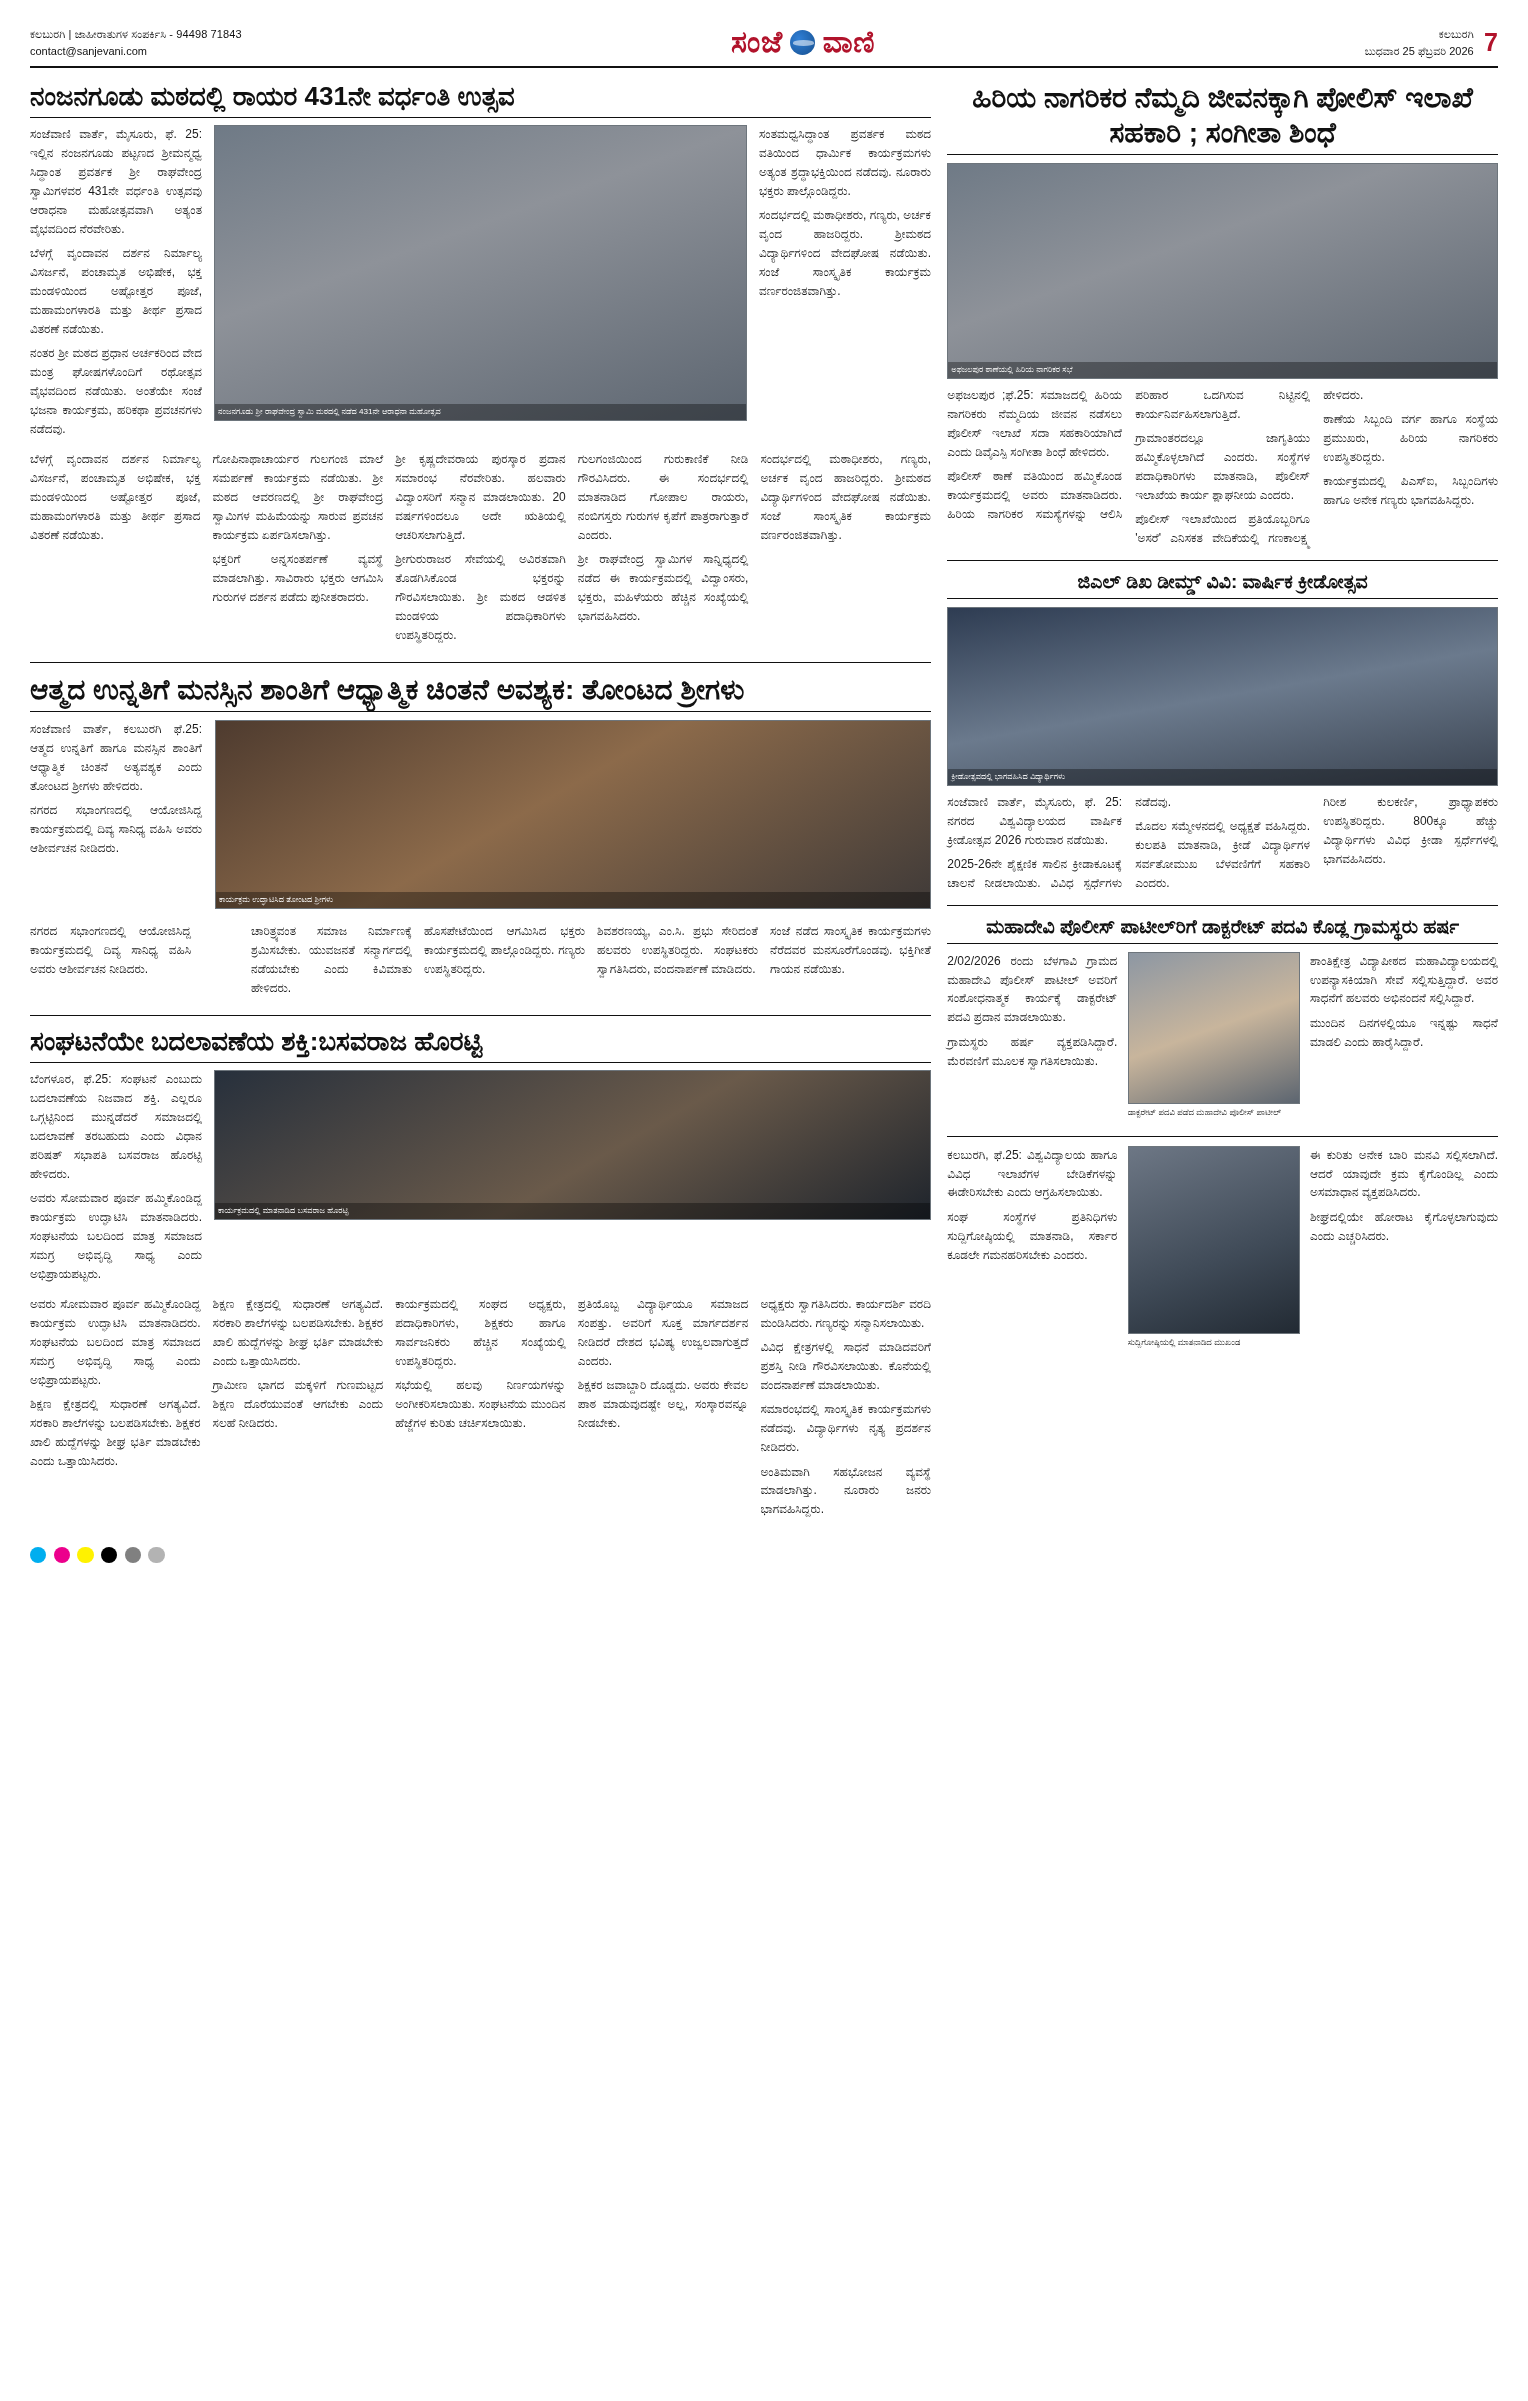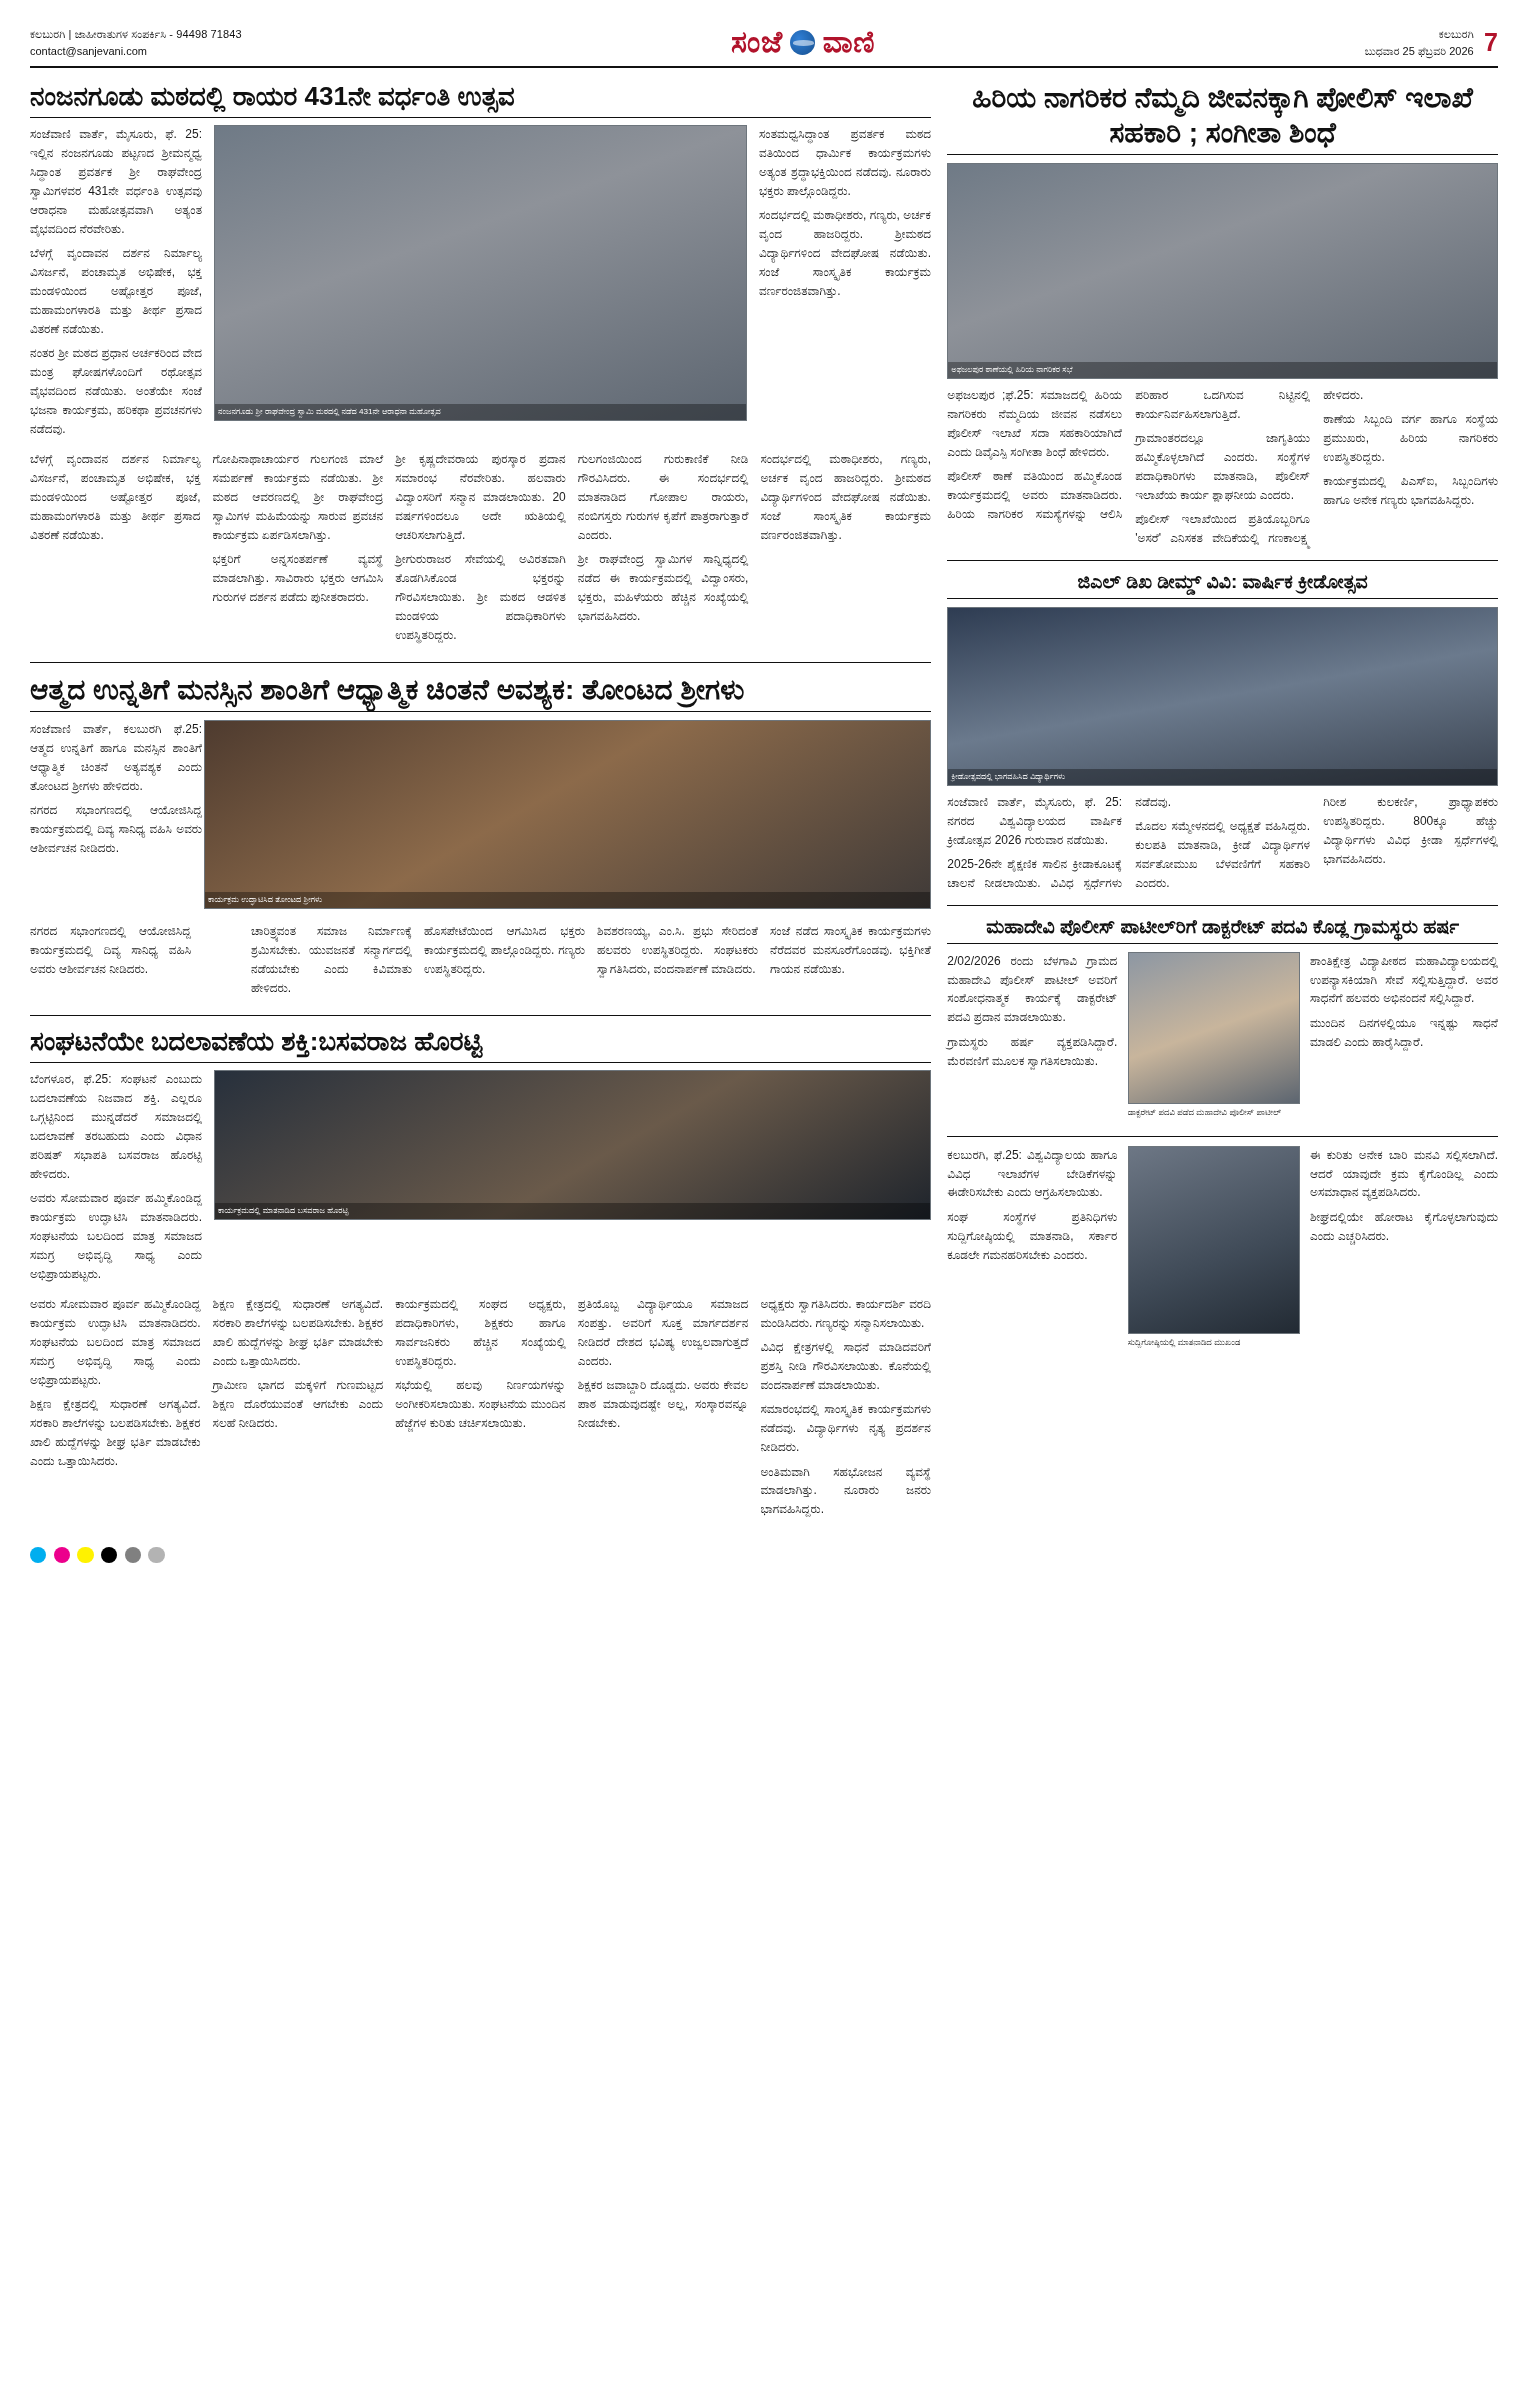--- a/index.html
+++ b/index.html
@@ -179,21 +179,21 @@
             <p>ಸಂದರ್ಭದಲ್ಲಿ ಮಠಾಧೀಶರು, ಗಣ್ಯರು, ಅರ್ಚಕ ವೃಂದ ಹಾಜರಿದ್ದರು. ಶ್ರೀಮಠದ ವಿದ್ಯಾರ್ಥಿಗಳಿಂದ ವೇದಘೋಷ ನಡೆಯಿತು. ಸಂಜೆ ಸಾಂಸ್ಕೃತಿಕ ಕಾರ್ಯಕ್ರಮ ವರ್ಣರಂಜಿತವಾಗಿತ್ತು.</p>
           </div>
         </div>
       </div>
 
       <div class="rule"></div>
 
       <div class="story clearfix">
         <div class="headline sub">ಆತ್ಮದ ಉನ್ನತಿಗೆ ಮನಸ್ಸಿನ ಶಾಂತಿಗೆ ಆಧ್ಯಾತ್ಮಿಕ ಚಿಂತನೆ ಅವಶ್ಯಕ: ತೋಂಟದ ಶ್ರೀಗಳು</div>
 
-        <div style="display:flex; gap:2px;">
+        <div style="display:flex; gap:13px;">
           <div style="width:172px;" class="body-text">
             <p>ಸಂಜೆವಾಣಿ ವಾರ್ತೆ, ಕಲಬುರಗಿ ಫೆ.25: ಆತ್ಮದ ಉನ್ನತಿಗೆ ಹಾಗೂ ಮನಸ್ಸಿನ ಶಾಂತಿಗೆ ಆಧ್ಯಾತ್ಮಿಕ ಚಿಂತನೆ ಅತ್ಯವಶ್ಯಕ ಎಂದು ತೋಂಟದ ಶ್ರೀಗಳು ಹೇಳಿದರು.</p>
             <p>ನಗರದ ಸಭಾಂಗಣದಲ್ಲಿ ಆಯೋಜಿಸಿದ್ದ ಕಾರ್ಯಕ್ರಮದಲ್ಲಿ ದಿವ್ಯ ಸಾನಿಧ್ಯ ವಹಿಸಿ ಅವರು ಆಶೀರ್ವಚನ ನೀಡಿದರು.</p>
           </div>
           <div style="flex:1;">
             <div class="photo ph-stage fig-block" style="height:189px;">
               <div class="cap">ಕಾರ್ಯಕ್ರಮ ಉದ್ಘಾಟಿಸಿದ ತೋಂಟದ ಶ್ರೀಗಳು</div>
             </div>
           </div>
         </div>

